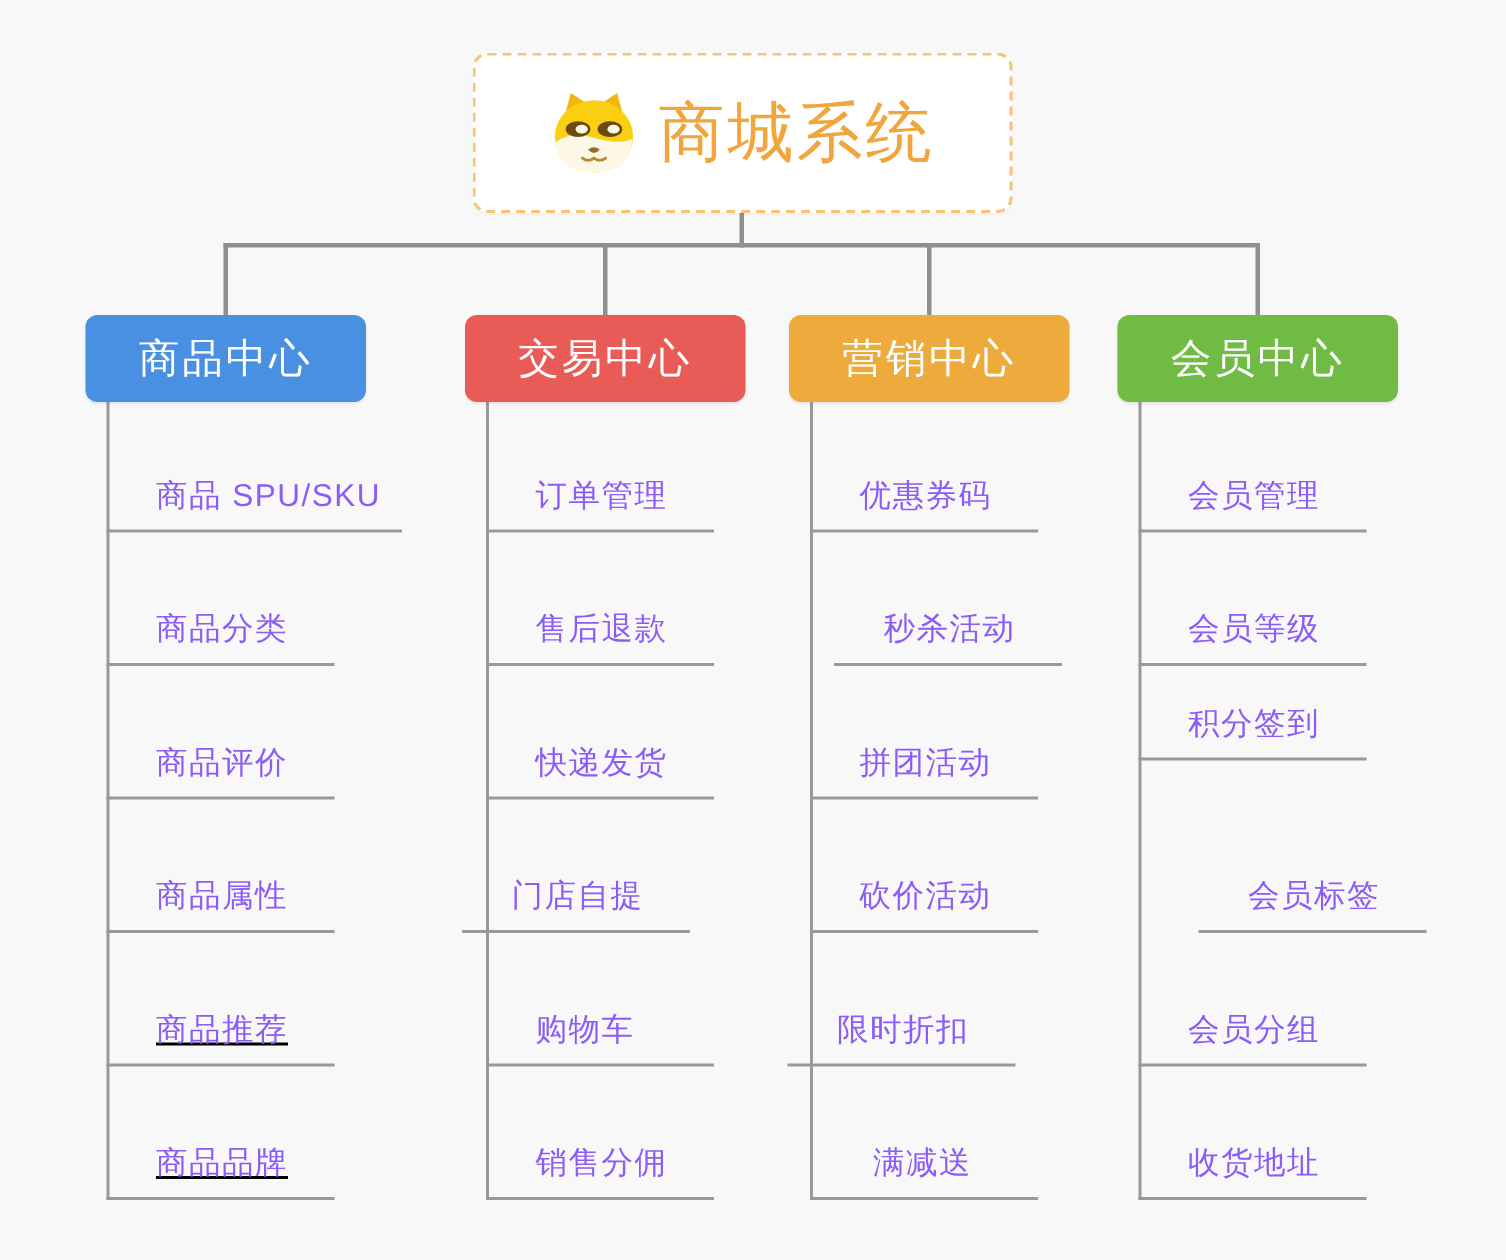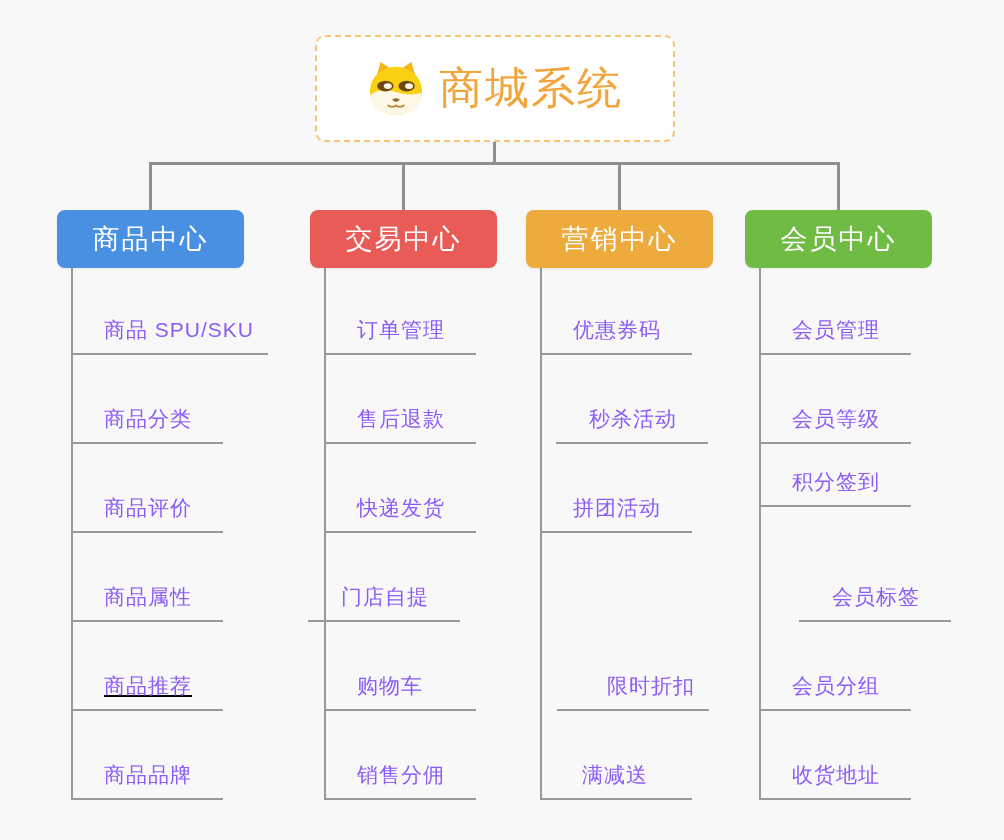--- a/index.html
+++ b/index.html
@@ -132,21 +132,21 @@
     </div>
   <div class="leaf" style="left:71px; top:491px;">
       <span>商品评价</span>
     </div>
   <div class="leaf" style="left:71px; top:580px;">
       <span>商品属性</span>
     </div>
   <div class="leaf" style="left:71px; top:669px;text-decoration:underline;">
       <span>商品推荐</span>
     </div>
-  <div class="leaf" style="left:71px; top:758px;">
+  <div class="leaf" style="left:71px; top:758px;text-decoration:underline;">
       <span>商品品牌</span>
     </div>
 
   <div class="leaf" style="left:324px; top:313px;">
       <span>订单管理</span>
     </div>
   <div class="leaf" style="left:324px; top:402px;">
       <span>售后退款</span>
     </div>
   <div class="leaf" style="left:324px; top:491px;">
@@ -164,21 +164,24 @@
 
   <div class="leaf" style="left:540px; top:313px;">
       <span>优惠券码</span>
     </div>
   <div class="leaf" style="left:540px; top:402px;margin-left:16px;">
       <span>秒杀活动</span>
     </div>
   <div class="leaf" style="left:540px; top:491px;">
       <span>拼团活动</span>
     </div>
-  <div class="leaf" style="left:557px; top:669px;justify-content:flex-end;">
+  <div class="leaf" style="left:540px; top:580px;">
+      <span>砍价活动</span>
+    </div>
+  <div class="leaf" style="left:525px; top:669px;">
       <span>限时折扣</span>
     </div>
   <div class="leaf" style="left:540px; top:758px;padding-left:42px;">
       <span>满减送</span>
     </div>
 
   <div class="leaf" style="left:759px; top:313px;">
       <span>会员管理</span>
     </div>
   <div class="leaf" style="left:759px; top:402px;">

